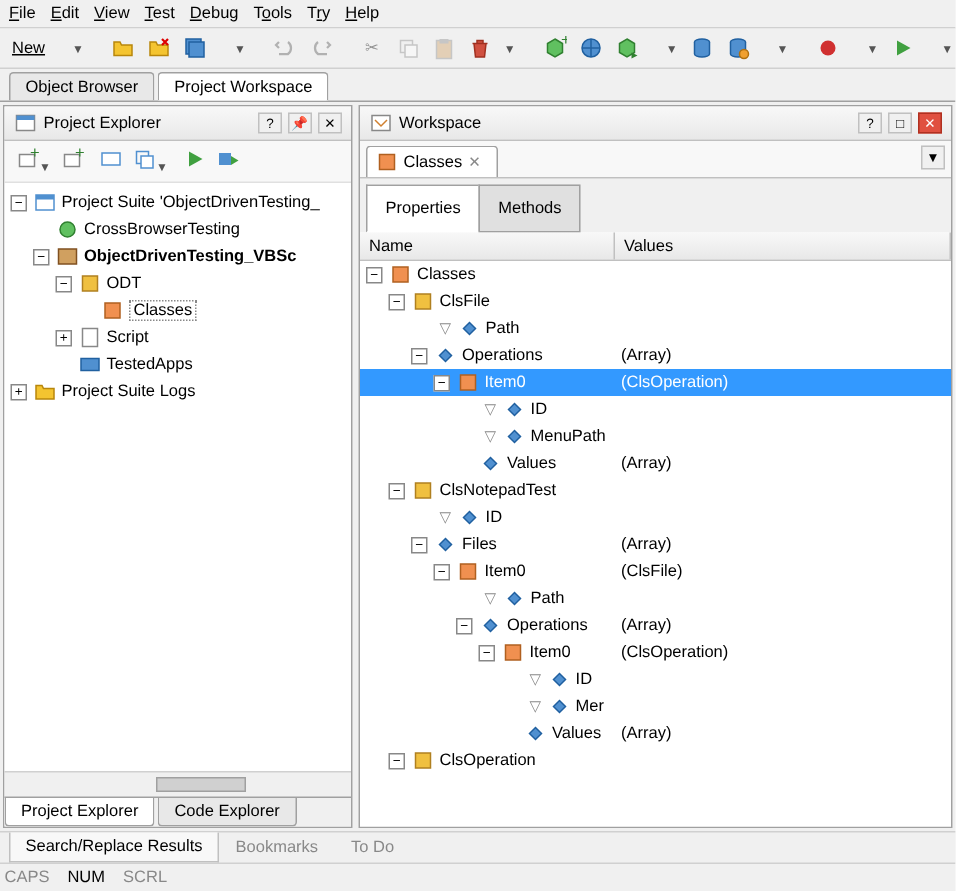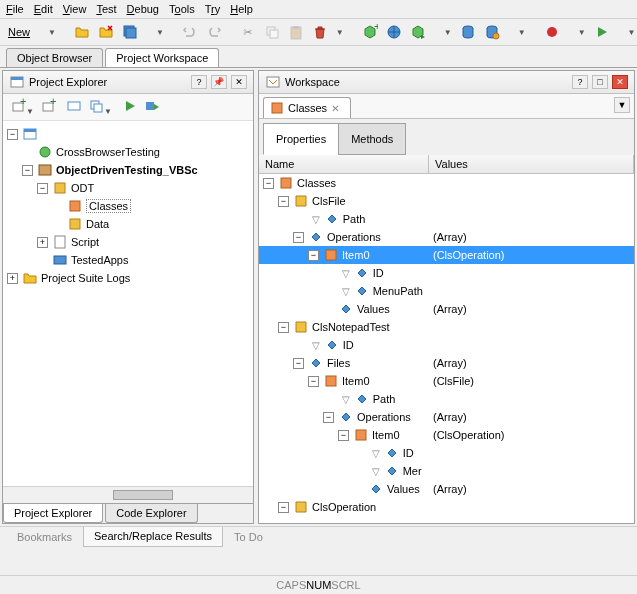--- a/index.html
+++ b/index.html
@@ -10,21 +10,21 @@
 .toolbar { background: #f0f0f0; padding: 3px 6px; display: flex; gap: 4px; align-items: center; border-bottom: 1px solid #d0d0d0; }
 .toolbar .sep { width: 1px; height: 18px; background: #c0c0c0; margin: 0 3px; }
 .toolbar button { background: none; border: none; padding: 2px; cursor: pointer; display: flex; align-items: center; gap: 18px; }
 .ico { display: inline-block; width: 16px; height: 16px; font-size: 11px; text-align: center; line-height: 16px; }
 .dd { font-size: 8px; color: #555; }
 .tabstrip { display: flex; background: #f0f0f0; padding: 2px 6px 0 6px; }
 .tab { padding: 3px 10px; border: 1px solid #a0a0a0; background: #e8e8e8; margin-right: 2px; border-bottom: none; border-radius: 3px 3px 0 0; cursor: pointer; }
 .tab.active { background: #fff; position: relative; z-index: 2; }
 .main { flex: 1; display: flex; border-top: 1px solid #a0a0a0; overflow: hidden; }
 .panel { display: flex; flex-direction: column; background: #fff; border: 1px solid #a0a0a0; margin: 2px; }
-.left-panel { width: 252px; }
+.left-panel { width: 233px; }
 .right-panel { flex: 1; }
 .panel-title { background: linear-gradient(#f8f8f8,#e8e8e8); padding: 3px 6px; display: flex; align-items: center; gap: 4px; border-bottom: 1px solid #c0c0c0; }
 .panel-title .spacer { flex: 1; }
 .panel-title .tbtn { width: 16px; height: 14px; border: 1px solid #c0c0c0; background: #f0f0f0; font-size: 9px; text-align: center; line-height: 12px; cursor: pointer; }
 .panel-title .tbtn.close { background: #e05040; color: #fff; border-color: #b03020; }
 .panel-toolbar { padding: 3px 6px; display: flex; gap: 4px; align-items: center; border-bottom: 1px solid #e0e0e0; background: #f8f8f8; }
 .panel-toolbar button { background: none; border: none; padding: 1px; cursor: pointer; }
 .tree { flex: 1; overflow: auto; padding: 4px; background: #fff; font-size: 11px; }
 .tree-node { display: flex; align-items: center; height: 18px; white-space: nowrap; }
 .exp { width: 11px; height: 11px; border: 1px solid #888; font-size: 9px; line-height: 9px; text-align: center; margin-right: 4px; cursor: pointer; background: #fff; flex-shrink: 0; }
@@ -49,21 +49,21 @@
 .grid-body { flex: 1; overflow: auto; background: #fff; }
 .grid-row { display: flex; align-items: center; height: 18px; }
 .grid-row .name-cell { display: flex; align-items: center; flex-shrink: 0; }
 .grid-row .value-cell { padding-left: 4px; }
 .grid-row.selected { background: #3399ff; color: #fff; }
 .grid-row.selected .exp { color: #000; }
 .filter-ico { color: #888; font-size: 10px; margin: 0 4px; }
 .status-tabs { display: flex; padding: 0 6px; background: #f0f0f0; border-top: 1px solid #d0d0d0; }
 .status-tabs .stab { padding: 3px 10px; color: #888; border: 1px solid transparent; }
 .status-tabs .stab.act { color: #000; border: 1px solid #c0c0c0; border-top: none; background: #f8f8f8; }
-.statusbar { display: flex; justify-content: center; gap: 0; padding: 3px; color: #888; border-top: 1px solid #d0d0d0; margin-top: 28px; }
+.statusbar { display: flex; gap: 12px; padding: 3px; color: #888; border-top: 1px solid #d0d0d0; }
 .statusbar .on { color: #000; }
 svg { flex-shrink: 0; }
 </style>
 </head>
 <body>
 
 <div class="menubar">
   <span><u>F</u>ile</span>
   <span><u>E</u>dit</span>
   <span><u>V</u>iew</span>
@@ -239,20 +239,21 @@
             <path d="M10 6l5 3-5 3z" fill="#40a040"></path>
           </svg></button>
     </div>
     <div class="tree">
       <div class="tree-node" style="padding-left:0">
           <span class="exp">−</span>
           <svg class="tree-ico">
             <rect x="2" y="3" width="12" height="10" fill="#fff" stroke="#5090d0"></rect>
             <rect x="2" y="3" width="12" height="3" fill="#5090d0"></rect>
           </svg>
+          <span>Project Suite 'ObjectDrivenTesting_</span>
         </div>
       <div class="tree-node" style="padding-left:30px">
           <svg class="tree-ico">
             <circle cx="8" cy="8" r="5" fill="#60c060" stroke="#308030"></circle>
           </svg>
           <span>CrossBrowserTesting</span>
         </div>
       <div class="tree-node" style="padding-left:15px">
           <span class="exp">−</span>
           <svg class="tree-ico">
@@ -265,26 +266,20 @@
           <svg class="tree-ico">
             <rect x="3" y="3" width="10" height="10" fill="#f0c040" stroke="#b08020"></rect>
           </svg>
           <span>ODT</span>
         </div>
       <div class="tree-node" style="padding-left:60px">
           <svg class="tree-ico">
             <rect x="3" y="3" width="10" height="10" fill="#f09050" stroke="#b06020"></rect>
           </svg>
           <span class="sel-box">Classes</span>
-        </div>
-      <div class="tree-node" style="padding-left:60px">
-          <svg class="tree-ico">
-            <rect x="3" y="3" width="10" height="10" fill="#f0c040" stroke="#b08020"></rect>
-          </svg>
-          <span>Data</span>
         </div>
       <div class="tree-node" style="padding-left:30px">
           <span class="exp">+</span>
           <svg class="tree-ico">
             <rect x="3" y="2" width="10" height="12" fill="#fff" stroke="#888"></rect>
           </svg>
           <span>Script</span>
         </div>
       <div class="tree-node" style="padding-left:45px">
           <svg class="tree-ico">
@@ -515,22 +510,22 @@
               <path d="M3 3h10v10H3z" fill="#f0c040" stroke="#b08020"></path>
             </svg>
             <span>ClsOperation</span>
           </div>
         </div>
     </div>
   </div>
 </div>
 
 <div class="status-tabs">
+  <div class="stab act">Search/Replace Results</div>
   <div class="stab">Bookmarks</div>
-  <div class="stab act">Search/Replace Results</div>
   <div class="stab">To Do</div>
 </div>
 
 <div class="statusbar">
   <span>CAPS</span>
   <span class="on">NUM</span>
   <span>SCRL</span>
 </div>
 
 </body></html>

